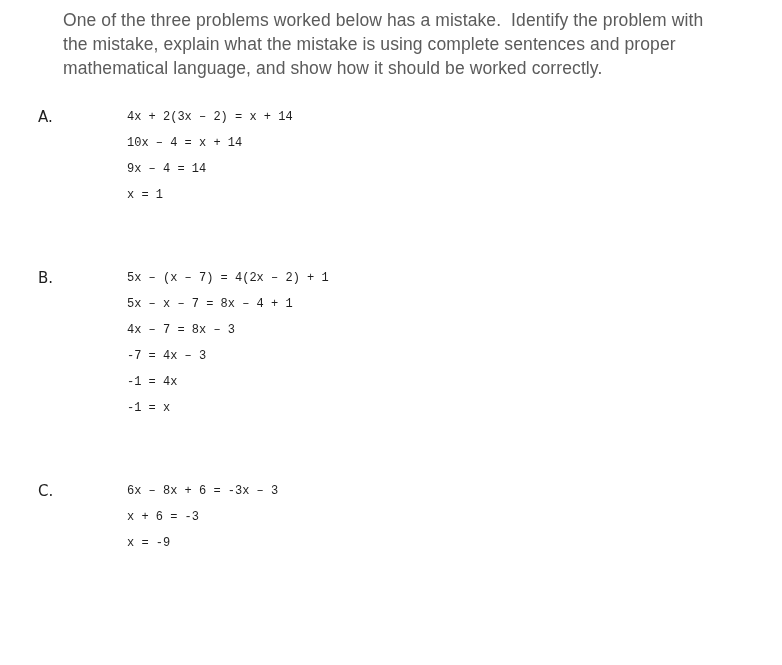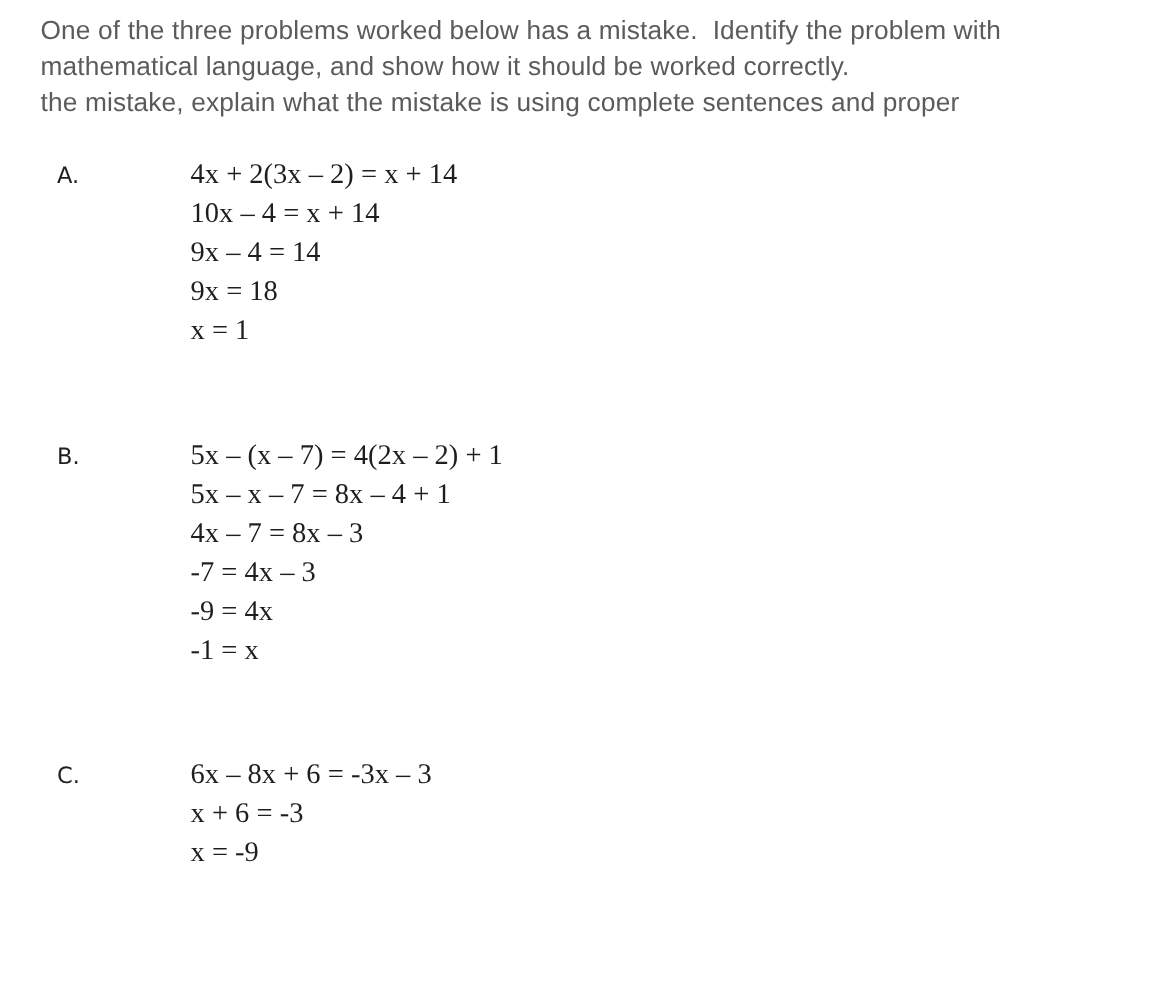--- a/index.html
+++ b/index.html
@@ -21,20 +21,21 @@
     background: #ffffff;
   }
   .intro {
     color: #5b5b5b;
   }
   .intro-line {
     font-size: 17.5px;
     line-height: 24px;
     white-space: pre-wrap;
     letter-spacing: 0.1px;
+    margin-left: 36px;
   }
   .problems {
     margin-top: 24px;
   }
   .problem {
     display: flex;
     align-items: flex-start;
     padding-left: 11px;
     margin-bottom: 57px;
   }
@@ -46,56 +47,55 @@
     width: 89px;
     font-family: "DejaVu Sans", sans-serif;
     font-size: 15px;
     line-height: 26px;
     color: #1e1e1e;
   }
   .steps {
     flex: 1 1 auto;
   }
   .step {
-    font-family: Liberation Serif, serif;
-    font-size: 19px;
+    font-family: Liberation Mono, monospace;
+    font-size: 12px;
     line-height: 26px;
     color: #1e1e1e;
     white-space: pre;
   }
 </style>
 </head>
 <body>
 
 <div class="page">
   <div class="intro">
       <div class="intro-line">One of the three problems worked below has a mistake.  Identify the problem with</div>
+      <div class="intro-line">the mistake, explain what the mistake is using complete sentences and proper</div>
       <div class="intro-line">mathematical language, and show how it should be worked correctly.</div>
-      <div class="intro-line">the mistake, explain what the mistake is using complete sentences and proper</div>
     </div>
   <div class="problems">
   <div class="problem">
     <div class="problem-label">A.</div>
     <div class="steps">
           <div class="step">4x + 2(3x – 2) = x + 14</div>
           <div class="step">10x – 4 = x + 14</div>
           <div class="step">9x – 4 = 14</div>
-          <div class="step">9x = 18</div>
           <div class="step">x = 1</div>
         </div>
   </div>
 
   <div class="problem">
     <div class="problem-label">B.</div>
     <div class="steps">
           <div class="step">5x – (x – 7) = 4(2x – 2) + 1</div>
           <div class="step">5x – x – 7 = 8x – 4 + 1</div>
           <div class="step">4x – 7 = 8x – 3</div>
           <div class="step">-7 = 4x – 3</div>
-          <div class="step">-9 = 4x</div>
+          <div class="step">-1 = 4x</div>
           <div class="step">-1 = x</div>
         </div>
   </div>
 
   <div class="problem">
     <div class="problem-label">C.</div>
     <div class="steps">
           <div class="step">6x – 8x + 6 = -3x – 3</div>
           <div class="step">x + 6 = -3</div>
           <div class="step">x = -9</div>

